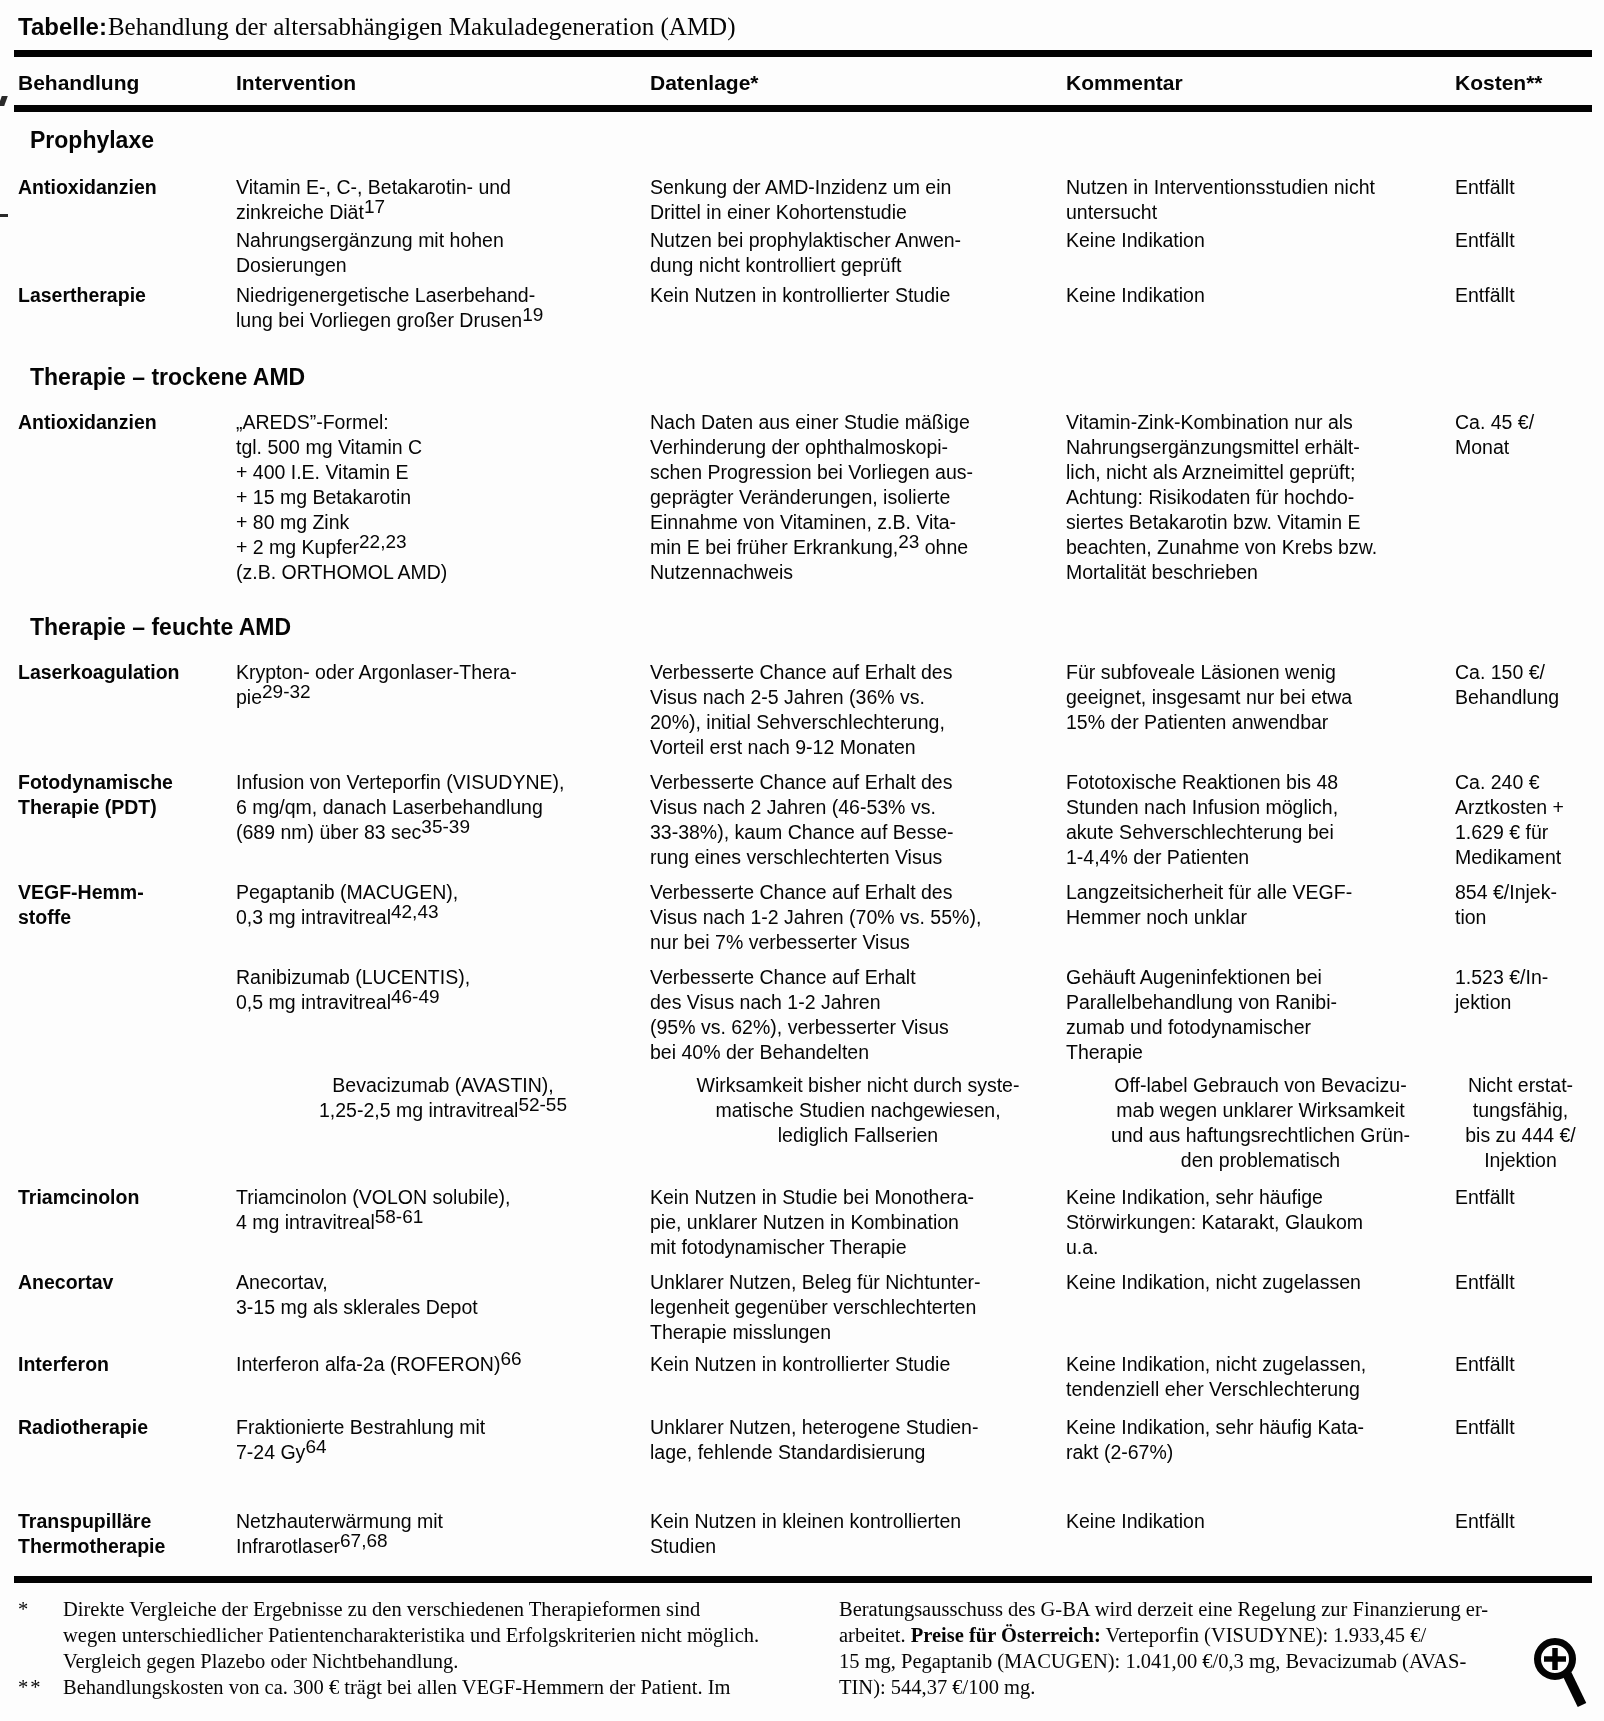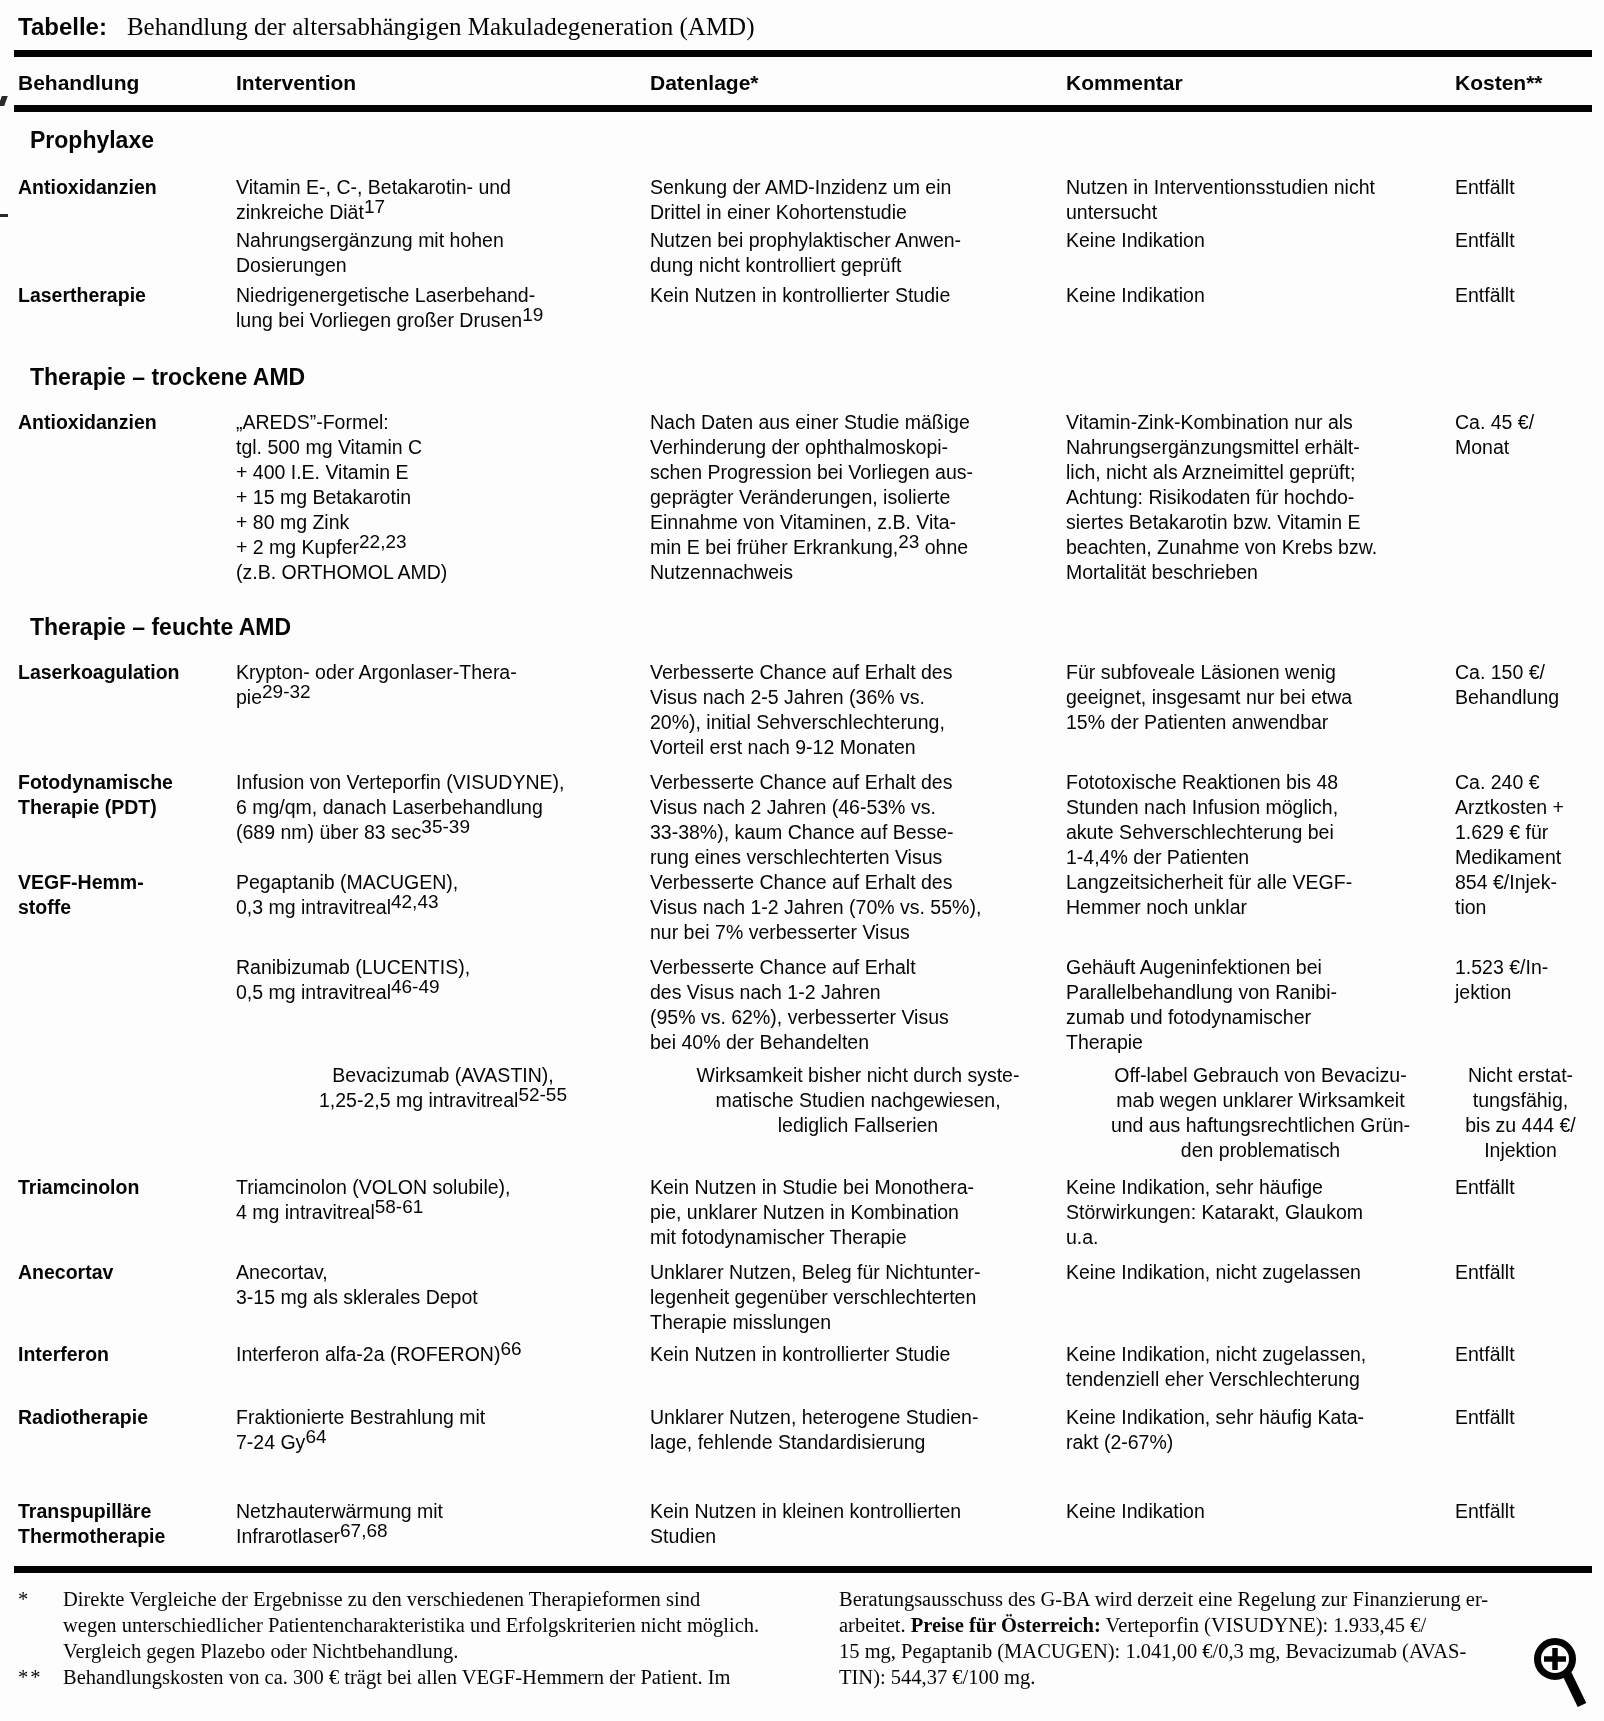--- a/index.html
+++ b/index.html
@@ -15,21 +15,21 @@
   
   .title {
     padding:12px 18px 0 18px;
     font-family:"Liberation Serif","DejaVu Serif",serif;
     font-size:25px; line-height:30px;
     white-space:nowrap;
   }
   .title .title-prefix {
     font-family:"Liberation Sans","DejaVu Sans",sans-serif;
     font-weight:700; font-size:24px;
-    margin-right:20px;
+    margin-right:1px;
   }
   
   .rule { height:7px; background:#030303; margin:0 12px 0 14px; }
   .rule-top { margin-top:8px; }
   .rule-bottom { margin-top:17px; }
   
   .cols-header {
     display:grid;
     grid-template-columns:218px 414px 416px 389px 1fr;
     padding:13px 18px 10px 18px;
@@ -233,21 +233,21 @@
           <div class="ln">akute Sehverschlechterung bei</div>
           <div class="ln">1-4,4% der Patienten</div>
         </div>
     <div class="cell col-kosten">
           <div class="ln">Ca. 240 €</div>
           <div class="ln">Arztkosten +</div>
           <div class="ln">1.629 € für</div>
           <div class="ln">Medikament</div>
         </div>
   </div>
-      <div class="row" style="">
+      <div class="row" style="margin-top: 10px;">
     <div class="cell col-behandlung">
           <div class="ln">VEGF-Hemm-</div>
           <div class="ln">stoffe</div>
         </div>
     <div class="cell col-intervention">
           <div class="ln">Pegaptanib (MACUGEN),</div>
           <div class="ln">0,3 mg intravitreal<sup>42,43</sup></div>
         </div>
     <div class="cell col-datenlage">
           <div class="ln">Verbesserte Chance auf Erhalt des</div>

